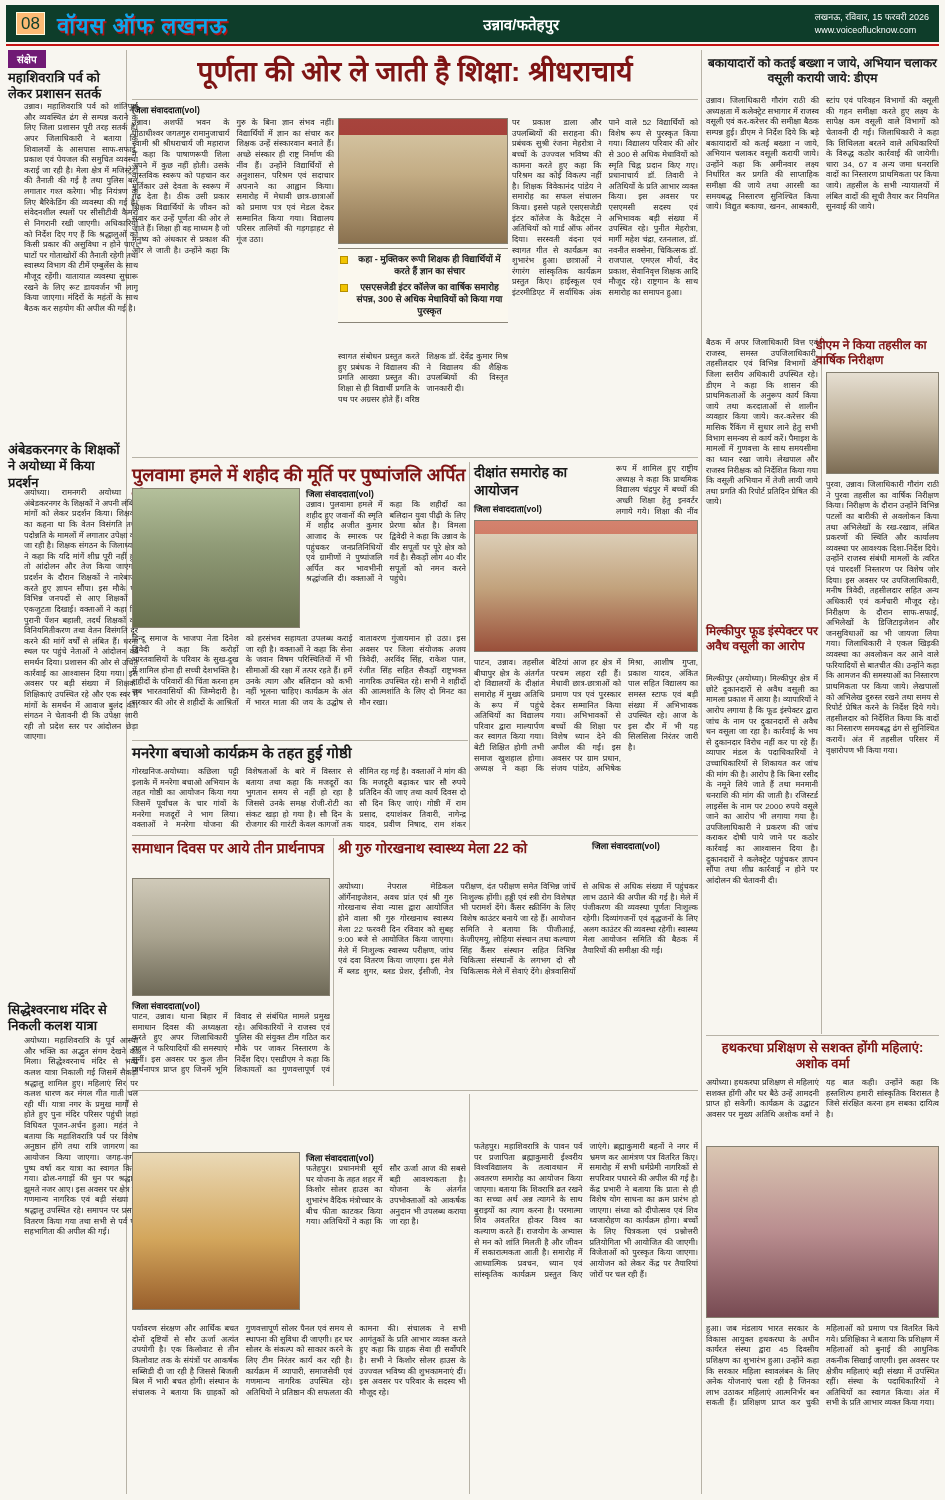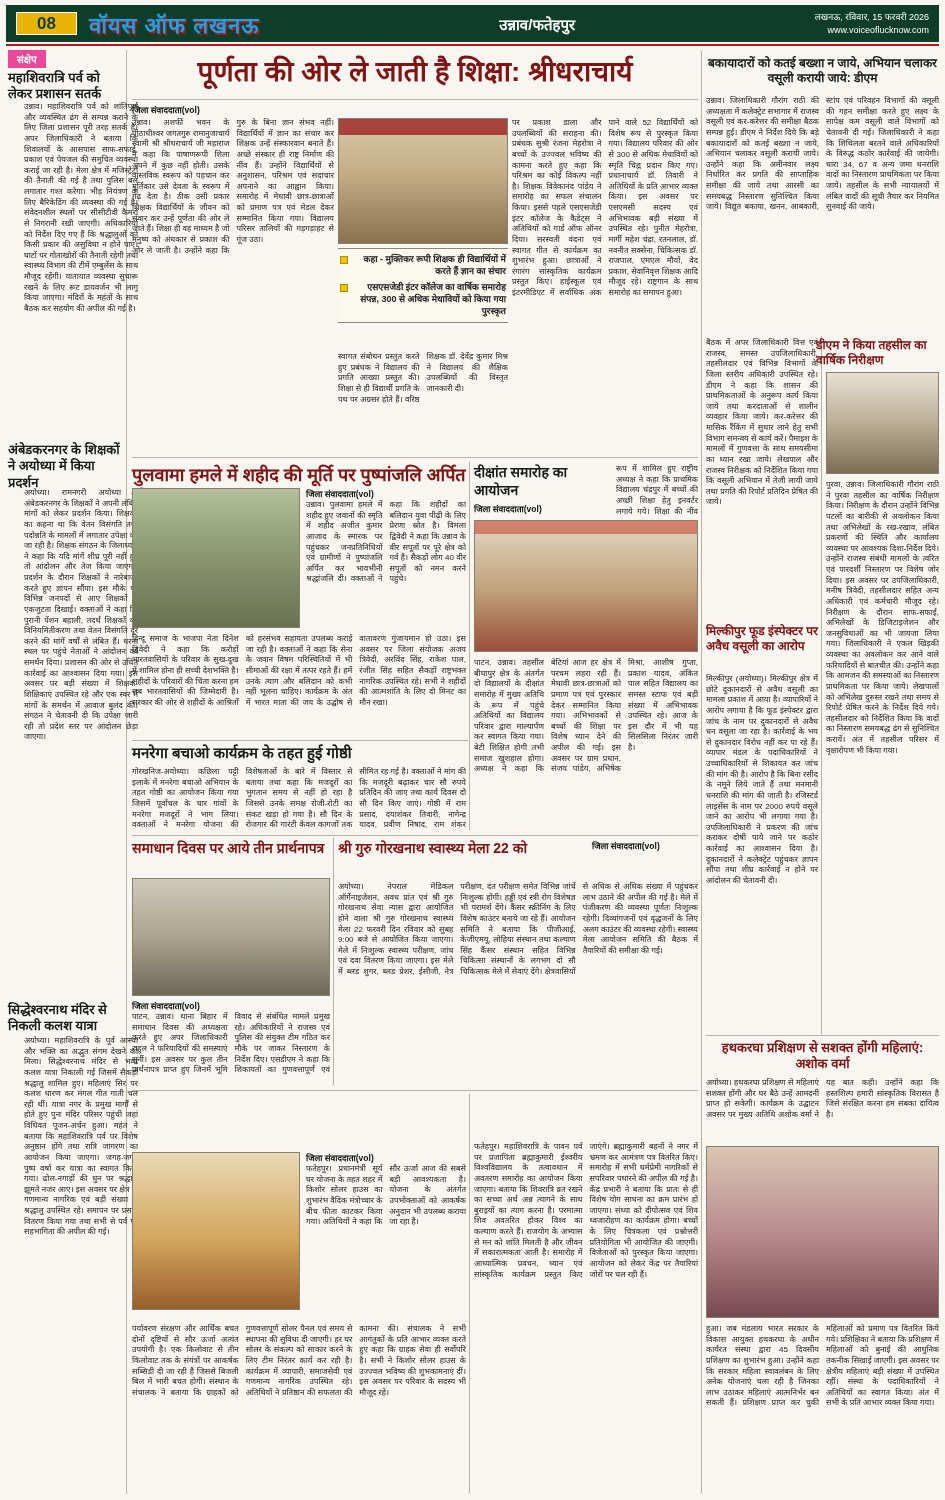--- a/index.html
+++ b/index.html
@@ -2,51 +2,51 @@
 <html lang="hi"><head>
 <meta charset="utf-8">
 <style>
   *{margin:0;padding:0;box-sizing:border-box}
   html,body{background:#d8d4c8}
   body{font-family:"Liberation Sans","DejaVu Sans",sans-serif}
   #page{position:relative;width:945px;height:1500px;margin:0 auto;background:#f8f6f0;overflow:hidden}
   .abs{position:absolute}
   
   #masthead{left:6px;top:5px;width:933px;height:37px;background:#0e3d2a;display:flex;align-items:center;padding:0 10px;gap:12px}
-  #pagenum{background:#eab308;color:#0e3d2a;font-weight:bold;font-size:17px;padding:2px 20px;border:1px solid #fffbe0;line-height:1}
+  #pagenum{background:#fdba74;color:#0e3d2a;font-weight:normal;font-size:17px;padding:2px 4px;border:1px solid #fffbe0;line-height:1}
   #papername{color:#0ea5e9;font-size:22px;font-weight:bold;letter-spacing:1px;text-shadow:1.5px 1.5px 0 #b01212;white-space:nowrap}
   #section{color:#ffffff;font-size:15px;font-weight:bold;margin:0 auto}
-  #dateblock{text-align:right;color:#fff;font-size:9px;line-height:1.35;white-space:nowrap}
+  #dateblock{color:#fff;font-size:9px;line-height:1.35;white-space:nowrap}
   #redrule{left:6px;top:44px;width:933px;height:2px;background:#c41414}
   
   .vline{width:1px;background:#b7b2a6}
   .hline{height:1px;background:#b7b2a6}
   .body-text{font-size:8px;line-height:1.33;color:#1c1c1c;text-align:justify;overflow:hidden}
   .cols2{column-count:2;column-gap:7px}
   .cols3{column-count:3;column-gap:7px}
   .byline{font-size:8.5px;font-weight:bold;color:#111;white-space:nowrap}
   .hl-red{color:#7e1414;font-weight:bold;line-height:1.25}
   .hl-dark{color:#1a1a1a;font-weight:bold;line-height:1.25}
   .photo{border:1px solid #857f70}
   .ph-a{background:linear-gradient(180deg,rgba(155,34,34,.8) 0 13%,rgba(0,0,0,0) 13%),linear-gradient(180deg,#d9caa9 0%,#c3ac84 45%,#8a714f 100%)}
   .ph-b{background:linear-gradient(180deg,#b4c09b 0%,#8f9a76 42%,#6a7150 100%)}
   .ph-c{background:linear-gradient(180deg,rgba(200,60,40,.55) 0 10%,rgba(0,0,0,0) 10%),linear-gradient(180deg,#e2d8c4 0%,#c2a27c 52%,#9a4f3a 100%)}
   .ph-d{background:linear-gradient(180deg,#d0cab9 0%,#a9a38f 50%,#6e6957 100%)}
   .ph-e{background:linear-gradient(180deg,#ead9b6 0%,#d3a65c 55%,#995f2c 100%)}
   .ph-f{background:linear-gradient(180deg,#e6dfd2 0%,#bcae96 50%,#7c6c54 100%)}
   .ph-g{background:linear-gradient(180deg,#dac6b2 0%,#b98d8f 50%,#774a52 100%)}
   
-  #briefs-header{left:8px;top:50px;background:#ec4899;color:#fff;font-size:10px;font-weight:bold;padding:2px 9px}
+  #briefs-header{left:8px;top:50px;background:#701a75;color:#fff;font-size:10px;font-weight:bold;padding:2px 9px}
   .brief-title{left:8px;width:114px;font-size:13px}
   .brief-body{left:24px;width:114px}
   
   #lead-highlights{left:338px;top:248px;width:170px;border-top:1px solid #8a8578;border-bottom:1px solid #8a8578;padding:5px 2px;display:flex;flex-direction:column;gap:5px;background:#fbf8ee}
   .hl-item{display:flex}
   .hl-sq{width:8px;height:8px;background:#f2c400;border:1px solid #b58f00;margin:2px 5px 0 0;flex:none}
-  .hl-txt{font-size:9px;font-weight:bold;line-height:1.3;color:#222;text-align:right}
+  .hl-txt{font-size:9px;font-weight:bold;line-height:1.3;color:#222;text-align:center}
 </style>
 </head>
 <body>
 
 <div id="page">
 
   <div id="masthead" class="abs">
     <span id="pagenum">08</span>
     <span id="papername">वॉयस ऑफ लखनऊ</span>
     <span id="section">उन्नाव/फतेहपुर</span>

